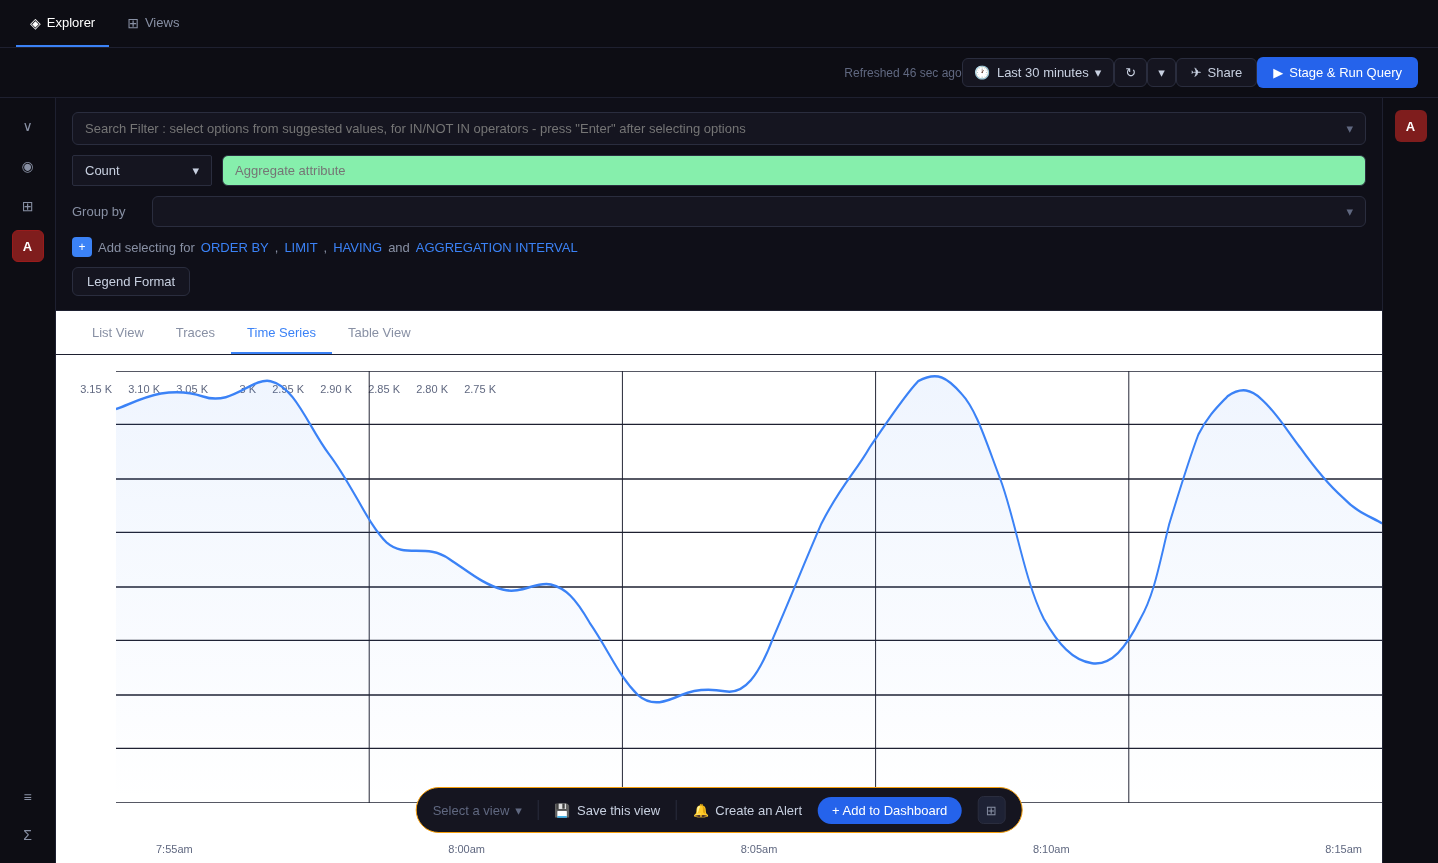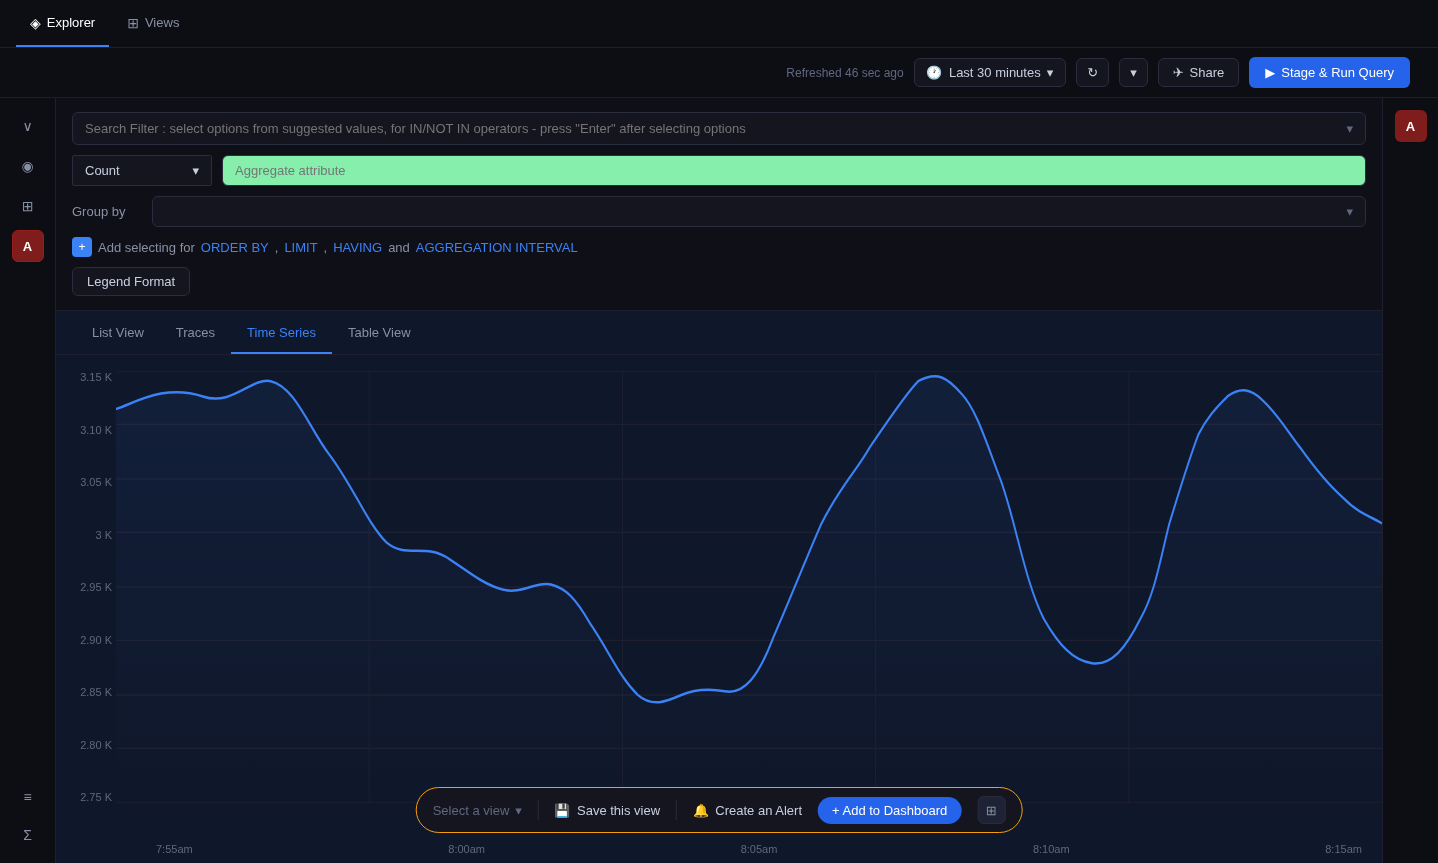--- a/index.html
+++ b/index.html
@@ -42,22 +42,22 @@
     }
 
     
     .top-toolbar {
       display: flex;
       align-items: center;
       justify-content: flex-end;
       background: #0d0d14;
       border-bottom: 1px solid #1e2030;
       height: 50px;
-      padding: 0 28px;
-      gap: 10px;
+      padding: 0 20px;
+      gap: 0;
     }
     .refresh-text {
       color: #606880;
       font-size: 12px;
     }
     .time-select {
       display: flex;
       align-items: center;
       background: #151520;
       border: 1px solid #2a2d3e;
@@ -263,21 +263,21 @@
       flex: 1;
       min-width: 0;
     }
     .query-section {
       background: #0f0f18;
       padding: 14px 16px 14px;
       border-bottom: 1px solid #1e2030;
     }
     .chart-section {
       flex: 1;
-      background: #0f172a;
+      background: #ffffff;
       display: flex;
       flex-direction: column;
       position: relative;
     }
 
     
     .view-tabs {
       display: flex;
       align-items: center;
       gap: 0;
@@ -301,24 +301,24 @@
     
     .chart-container {
       flex: 1;
       position: relative;
       padding: 16px 0 30px 60px;
       overflow: hidden;
     }
     .y-axis-labels {
       position: absolute;
       left: 8px;
-      top: 16px;
+      top: 28px;
       bottom: 60px;
       display: flex;
-      flex-direction: column;
+      flex-direction: row;
       justify-content: space-between;
     }
     .y-label {
       font-size: 11px;
       color: #606880;
       text-align: right;
       width: 48px;
     }
     .x-axis-labels {
       position: absolute;

